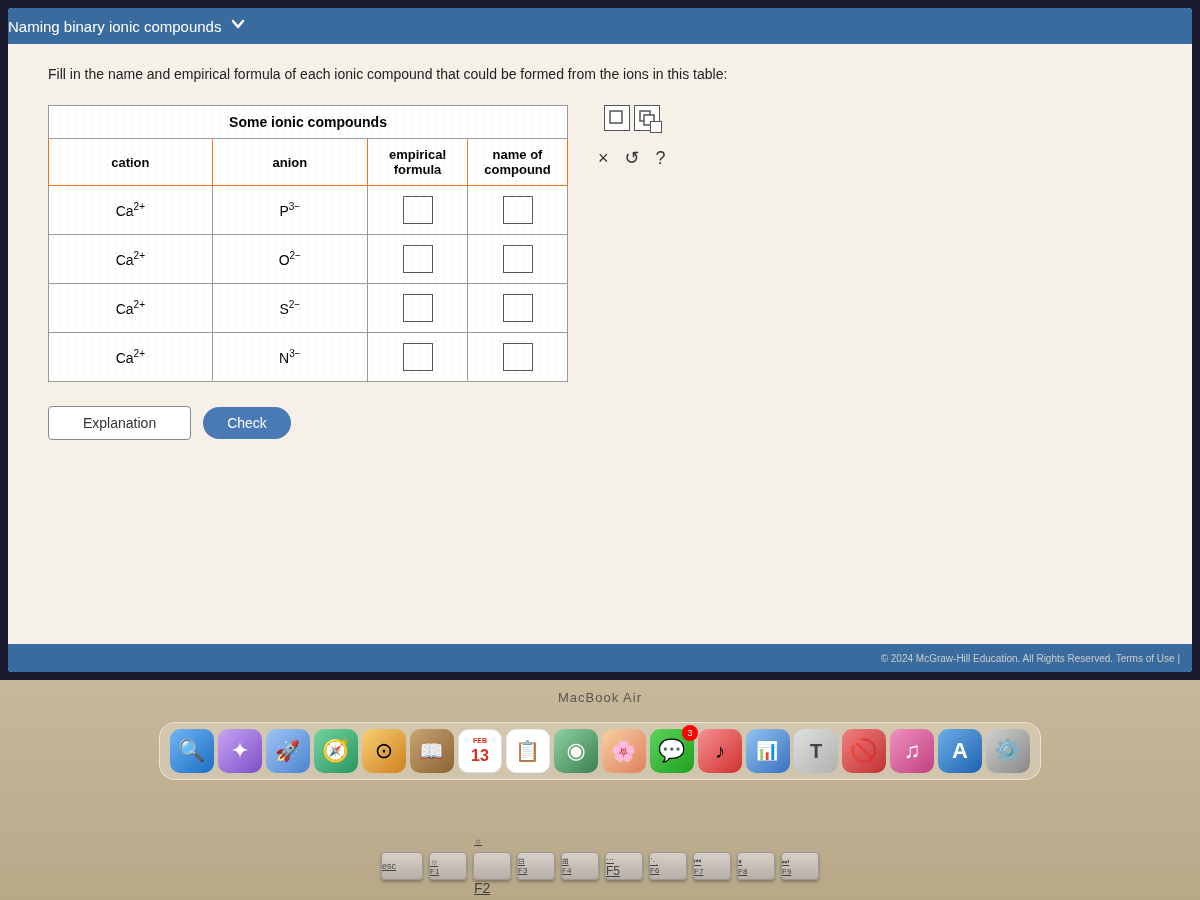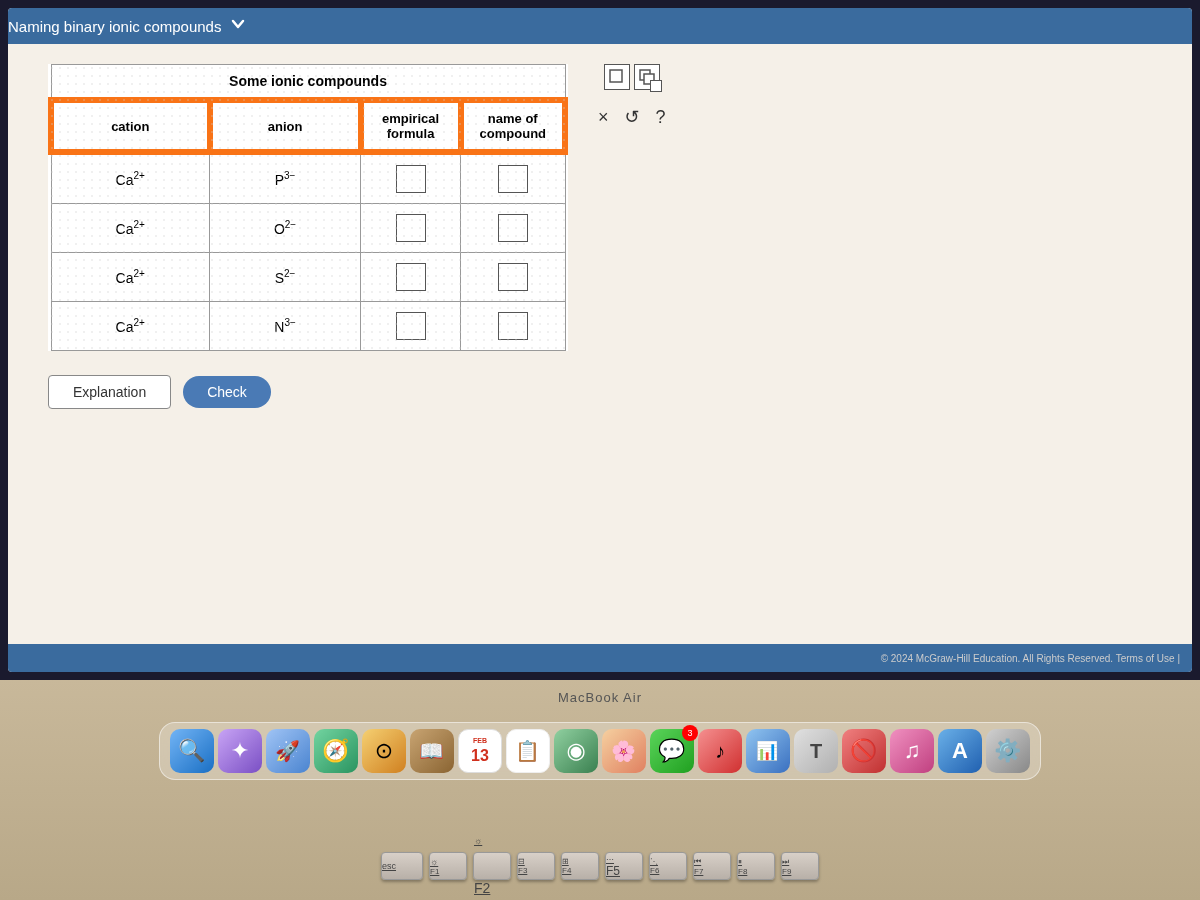--- a/index.html
+++ b/index.html
@@ -68,21 +68,21 @@
     }
 
     .ionic-table {
       border-collapse: collapse;
       background: white;
       border: 1px solid #999;
       min-width: 520px;
     }
 
     .ionic-table th {
-      border: 6px solid #f97316;
+      border: 1px solid #f97316;
       padding: 8px 16px;
       font-size: 13px;
       font-weight: 600;
       background: white;
       text-align: center;
     }
 
     .ionic-table td {
       border: 1px solid #999;
       padding: 10px 16px;
@@ -179,21 +179,21 @@
       margin-top: 24px;
       display: flex;
       gap: 12px;
       align-items: center;
     }
 
     .btn-explanation {
       background: white;
       border: 1.5px solid #888;
       border-radius: 4px;
-      padding: 8px 24px;
+      padding: 8px 34px;
       font-size: 14px;
       cursor: pointer;
       color: #333;
     }
 
     .btn-check {
       background: #4a7ab5;
       border: none;
       border-radius: 20px;
       padding: 8px 24px;
@@ -336,20 +336,21 @@
       <span style="color:white; font-size:15px;">Naming binary ionic compounds</span>
       <div style="margin-left:8px; display:inline-block;">
         <svg width="18" height="18" viewBox="0 0 18 18">
           <polyline points="4,6 9,12 14,6" fill="none" stroke="white" stroke-width="2.5" stroke-linecap="round" stroke-linejoin="round"></polyline>
         </svg>
       </div>
     </div>
 
     <div class="main-content">
 
+      <p class="instruction-text">Fill in the name and empirical formula of each ionic compound that could be formed from the ions in this table:</p>
 
       <div class="table-container">
 
         <div class="table-wrapper">
           <div class="table-bg"></div>
 
           <table class="ionic-table">
             <thead>
               <tr>
                 <td colspan="4" style="text-align:center; font-weight:600; font-size:14px; padding:8px; border:1px solid #999; background:white;">

